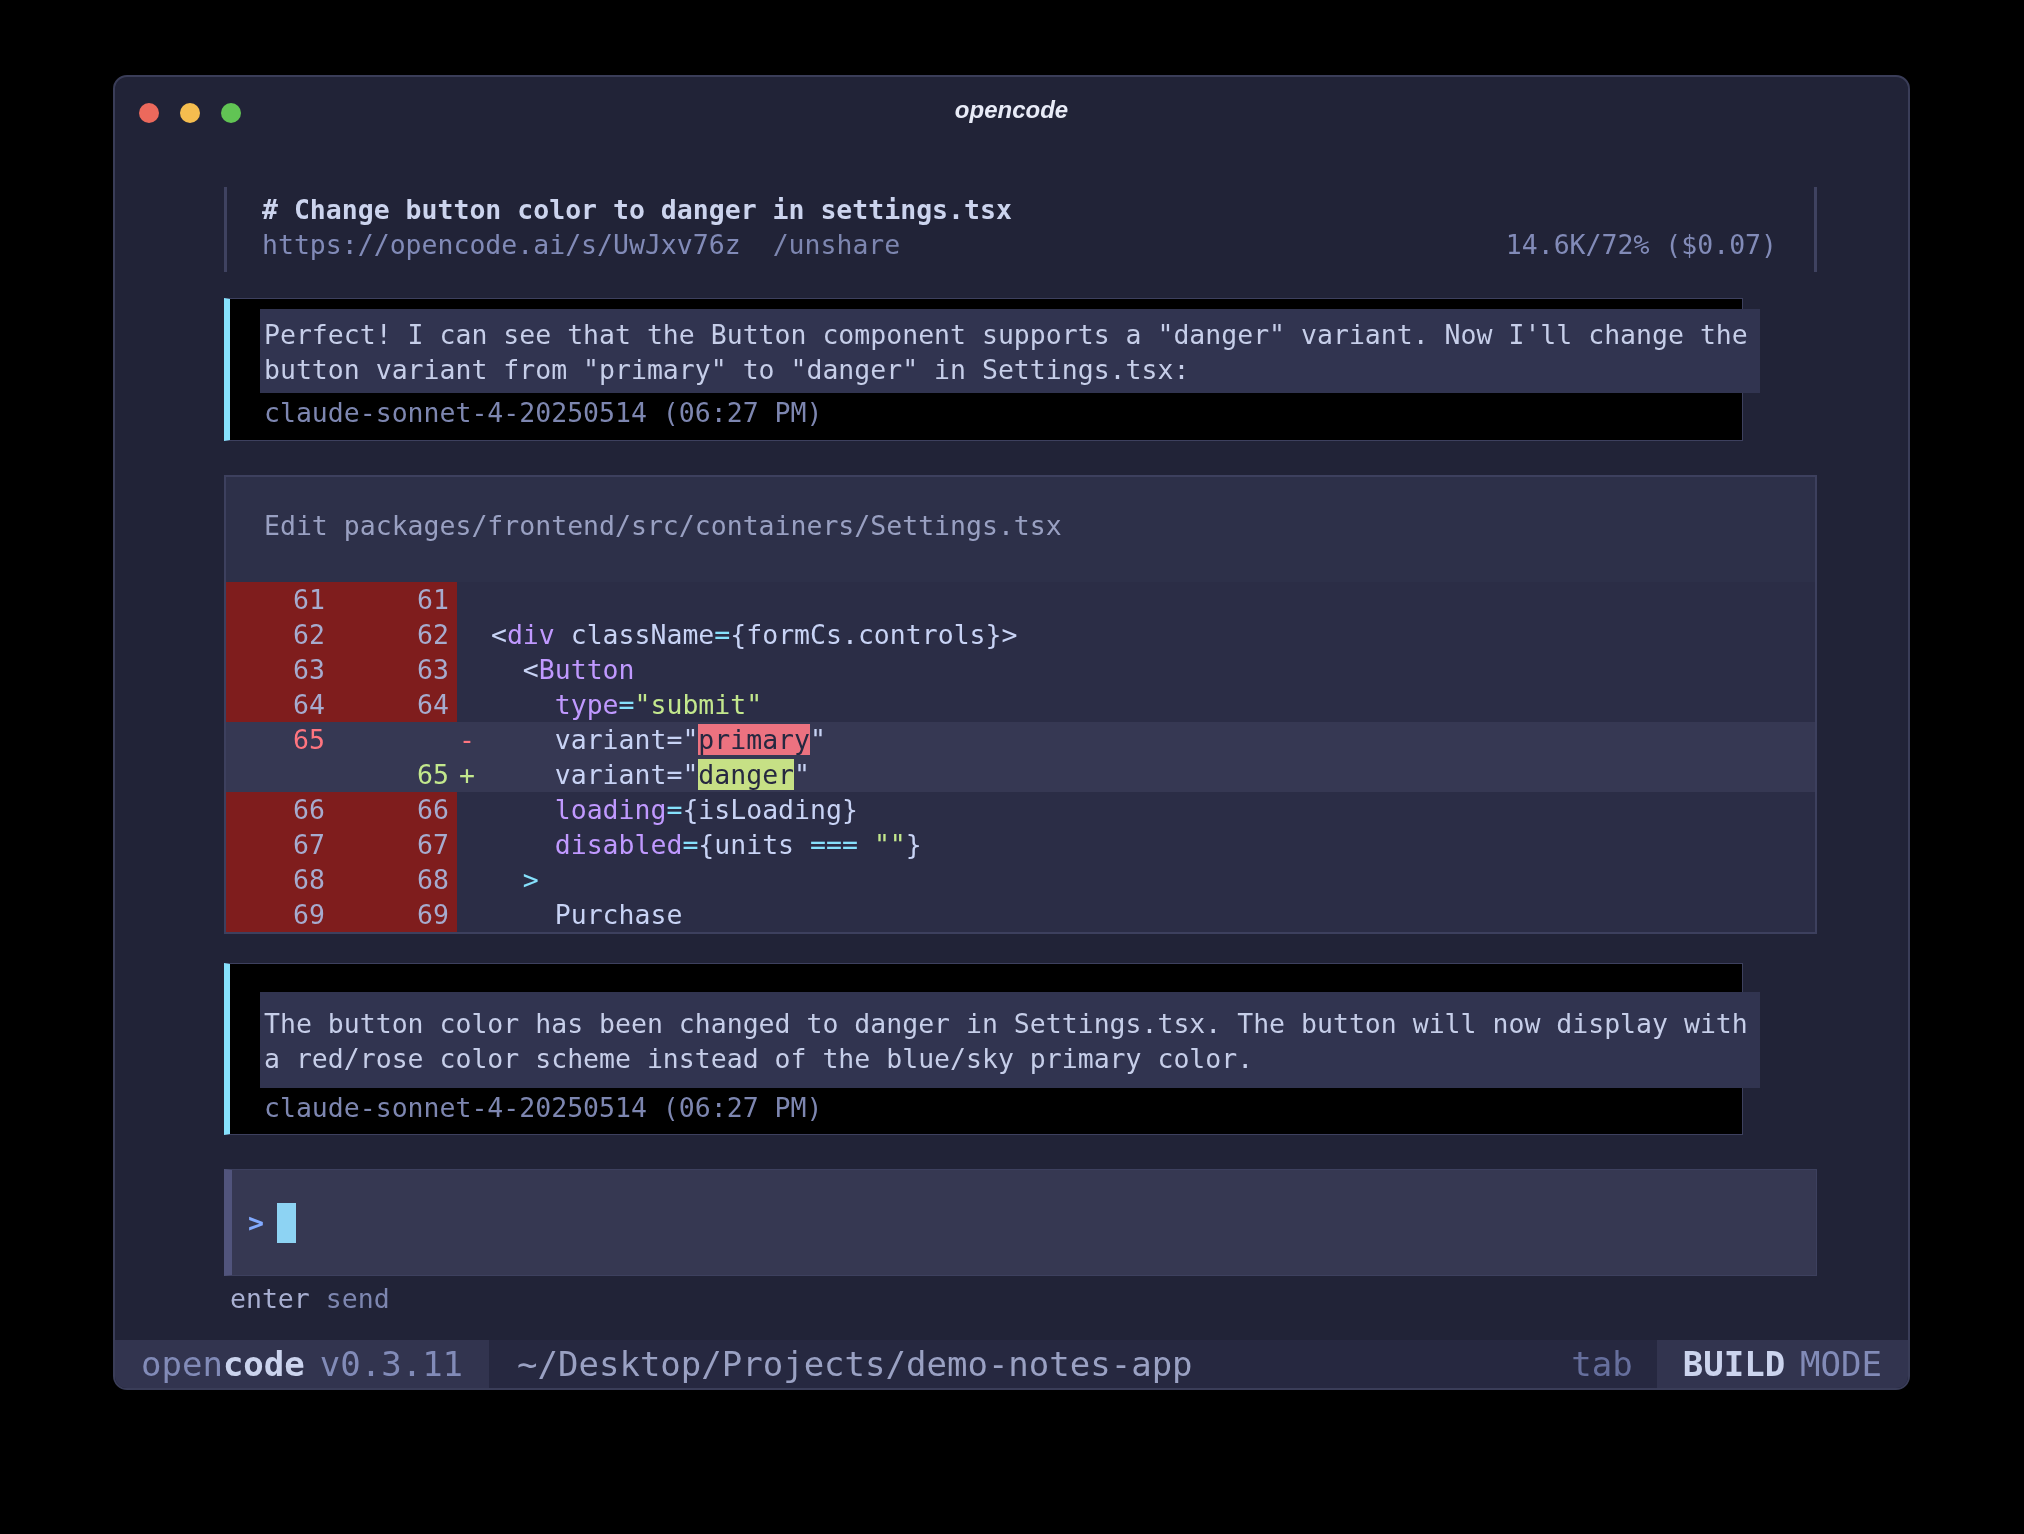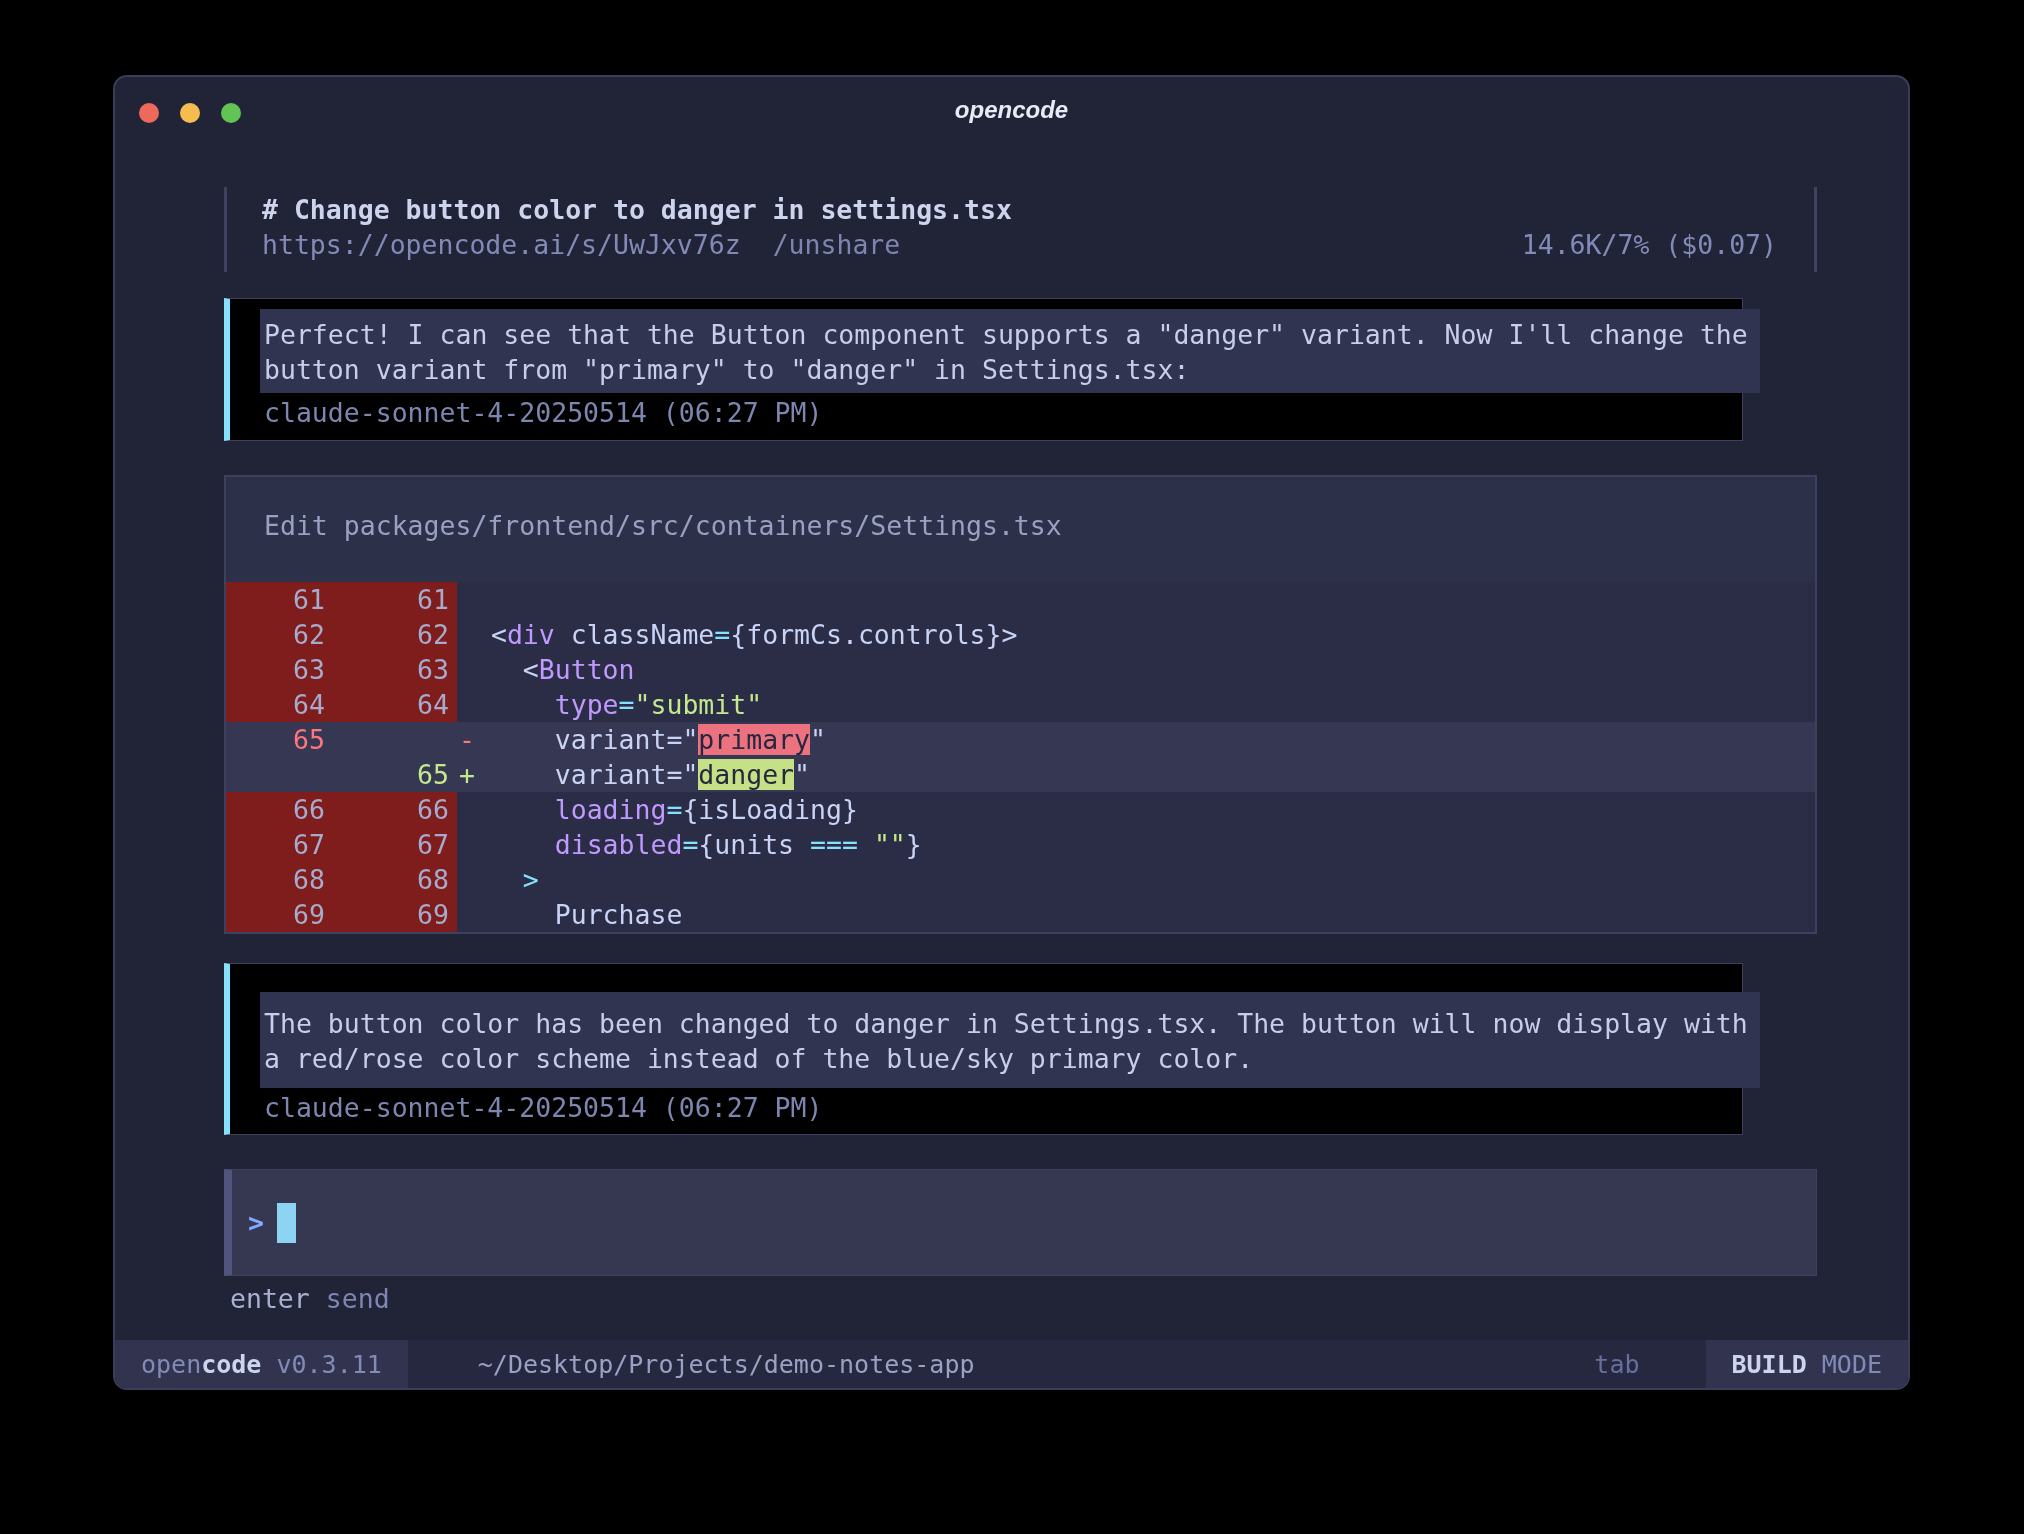--- a/index.html
+++ b/index.html
@@ -56,21 +56,21 @@
           box-sizing:border-box;display:flex;align-items:center;padding-left:16px;cursor:text;}
   .prompt-sym{color:#82aaff;font-weight:700;}
   .cursor{display:inline-block;width:19px;height:40px;background:#8dd3f3;margin-left:13px;}
   
   .hints{position:absolute;left:109px;top:1204px;width:1593px;display:flex;
          justify-content:space-between;line-height:35px;padding:0 20px 0 6px;box-sizing:border-box;}
   .hint-key{color:#a9b0d2;} .hint-action{color:#7d86b0;margin-left:16px;}
   .hint-provider{color:#868eb8;} .hint-model{color:#ccd4ee;margin-left:16px;}
   
   .statusbar{position:absolute;left:0;right:0;bottom:0;height:48px;background:#262840;
-             display:flex;align-items:center;font-size:25px;gap:42px;}
+             display:flex;align-items:center;font-size:34px;}
   .sb-chip{background:#32344f;height:48px;display:flex;align-items:center;padding:0 26px;flex:none;}
   .sb-open{color:#828bb8;} .sb-code{color:#ccd4ee;font-weight:700;} .sb-ver{color:#828bb8;margin-left:15px;}
   .sb-cwd{color:#9aa1c3;margin-left:28px;}
   .sb-spacer{flex:1;}
   .sb-tab{color:#666f9d;margin-right:20px;}
   .sb-mode{margin-left:4px;}
   .sb-build{color:#ccd4ee;font-weight:700;} .sb-modeword{color:#828bb8;margin-left:15px;}
 </style>
 </head>
 <body>
@@ -85,21 +85,21 @@
     </div>
     <div class="wtitle">opencode</div>
   </div>
 
   <div class="share">
     <div class="share-title"># Change button color to danger in settings.tsx</div>
     <div class="share-meta">
       <span>
         <span class="share-url">https://opencode.ai/s/UwJxv76z</span><span class="share-unshare">/unshare</span>
       </span>
-      <span>14.6K/7% ($0.07)</span>
+      <span>14.6K/72% ($0.07)</span>
     </div>
   </div>
 
   <div class="msg msg1">
     <div class="msg-text">Perfect! I can see that the Button component supports a "danger" variant. Now I'll change the button variant from "primary" to "danger" in Settings.tsx:</div>
     <div class="msg-meta">claude-sonnet-4-20250514 (06:27 PM)</div>
   </div>
 
   <div class="diff">
     <div class="diff-title">Edit packages/frontend/src/containers/Settings.tsx</div>

